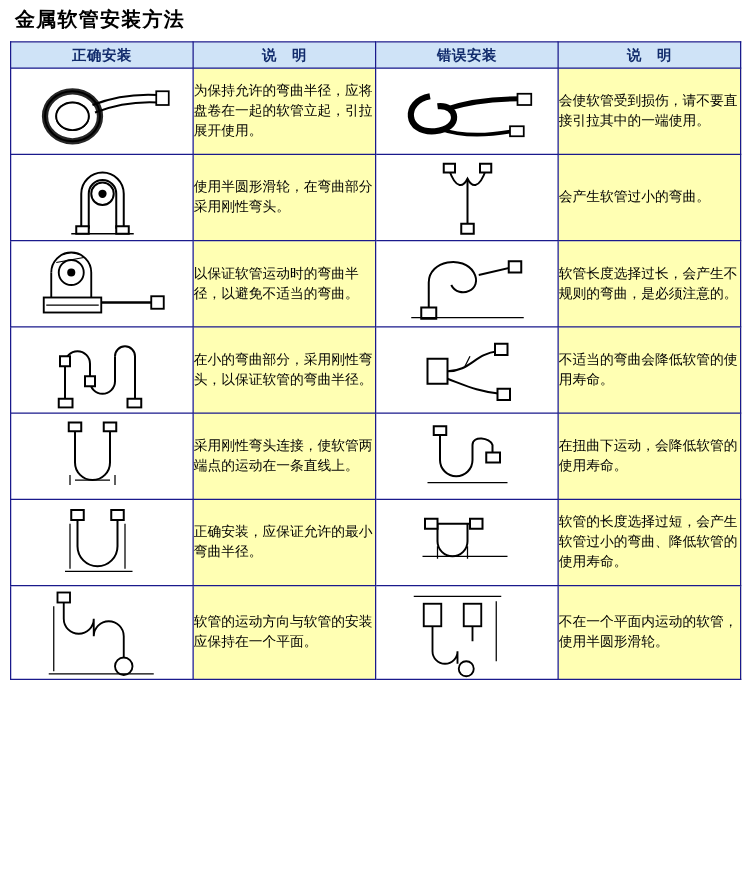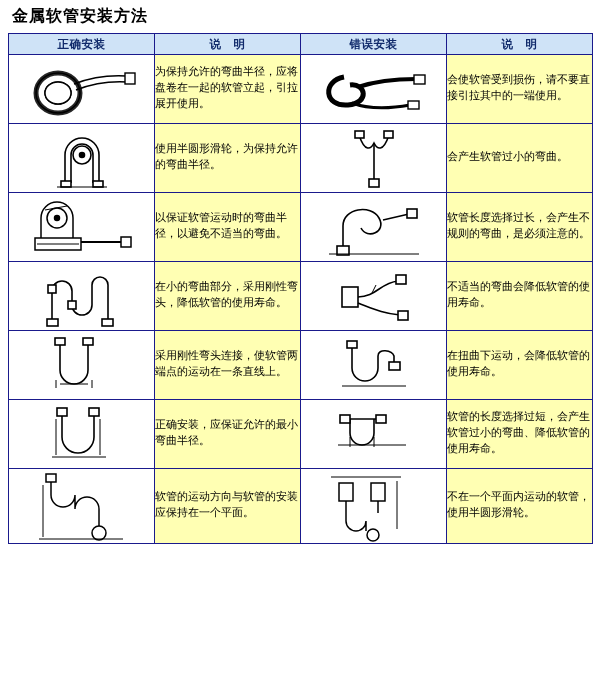--- a/index.html
+++ b/index.html
@@ -31,21 +31,20 @@
   table.sheet {
     border-collapse: collapse;
     table-layout: fixed;
     width: 584px;
     border: 1px solid #1a1a8c;
   }
   table.sheet td, table.sheet th {
     border: 1px solid #1a1a8c;
     padding: 0;
     vertical-align: middle;
-    font-family: Liberation Mono, monospace;
   }
   thead th {
     background: #cfe3f7;
     color: #102a6b;
     font-size: 11.5px;
     font-weight: bold;
     height: 20px;
     text-align: center;
     letter-spacing: 0.5px;
   }
@@ -135,21 +134,21 @@
               <path d="M38 56 L38 28 A17 17 0 0 1 72 28 L72 56"></path>
               <path d="M44 56 L44 28 A11 11 0 0 1 66 28 L66 56"></path>
               <circle cx="55" cy="28" r="9" fill="#fff"></circle>
               <circle cx="55" cy="28" r="2.5" fill="#000"></circle>
               <rect x="34" y="54" width="10" height="6" fill="#fff"></rect>
               <rect x="66" y="54" width="10" height="6" fill="#fff"></rect>
               <line x1="30" y1="60" x2="80" y2="60" stroke-width="1.2"></line>
             </g>
           </svg>
         </td>
-        <td class="txt-cell">使用半圆形滑轮，为保持允许的弯曲半径。</td>
+        <td class="txt-cell">使用半圆形滑轮，在弯曲部分采用刚性弯头。</td>
         <td class="img-cell">
           <svg class="art" width="110" height="62" viewBox="0 0 110 62">
             <g fill="none" stroke="#000" stroke-width="1.6">
               <path d="M40 8 C46 26 52 22 55 16 C58 22 64 26 70 8"></path>
               <path d="M55 16 L55 54"></path>
               <rect x="36" y="4" width="9" height="7" fill="#fff"></rect>
               <rect x="65" y="4" width="9" height="7" fill="#fff"></rect>
               <rect x="50" y="52" width="10" height="8" fill="#fff"></rect>
             </g>
           </svg>
@@ -194,21 +193,21 @@
             <g fill="none" stroke="#000" stroke-width="1.6">
               <path d="M30 56 L30 26 A10 10 0 0 1 50 26 L50 40 A10 10 0 0 0 70 40 L70 20"></path>
               <path d="M70 20 A8 8 0 0 1 86 20 L86 56"></path>
               <rect x="25" y="54" width="11" height="7" fill="#fff"></rect>
               <rect x="80" y="54" width="11" height="7" fill="#fff"></rect>
               <rect x="26" y="20" width="8" height="8" fill="#fff"></rect>
               <rect x="46" y="36" width="8" height="8" fill="#fff"></rect>
             </g>
           </svg>
         </td>
-        <td class="txt-cell">在小的弯曲部分，采用刚性弯头，降低软管的使用寿命。</td>
+        <td class="txt-cell">在小的弯曲部分，采用刚性弯头，以保证软管的弯曲半径。</td>
         <td class="img-cell">
           <svg class="art" width="120" height="62" viewBox="0 0 120 62">
             <g fill="none" stroke="#000" stroke-width="1.6">
               <rect x="28" y="22" width="16" height="20" fill="#fff"></rect>
               <path d="M44 32 C62 32 66 18 84 16"></path>
               <path d="M44 38 C60 44 68 48 86 50"></path>
               <rect x="82" y="10" width="10" height="9" fill="#fff"></rect>
               <rect x="84" y="46" width="10" height="9" fill="#fff"></rect>
               <path d="M58 28 L62 20" stroke-width="1"></path>
             </g>

